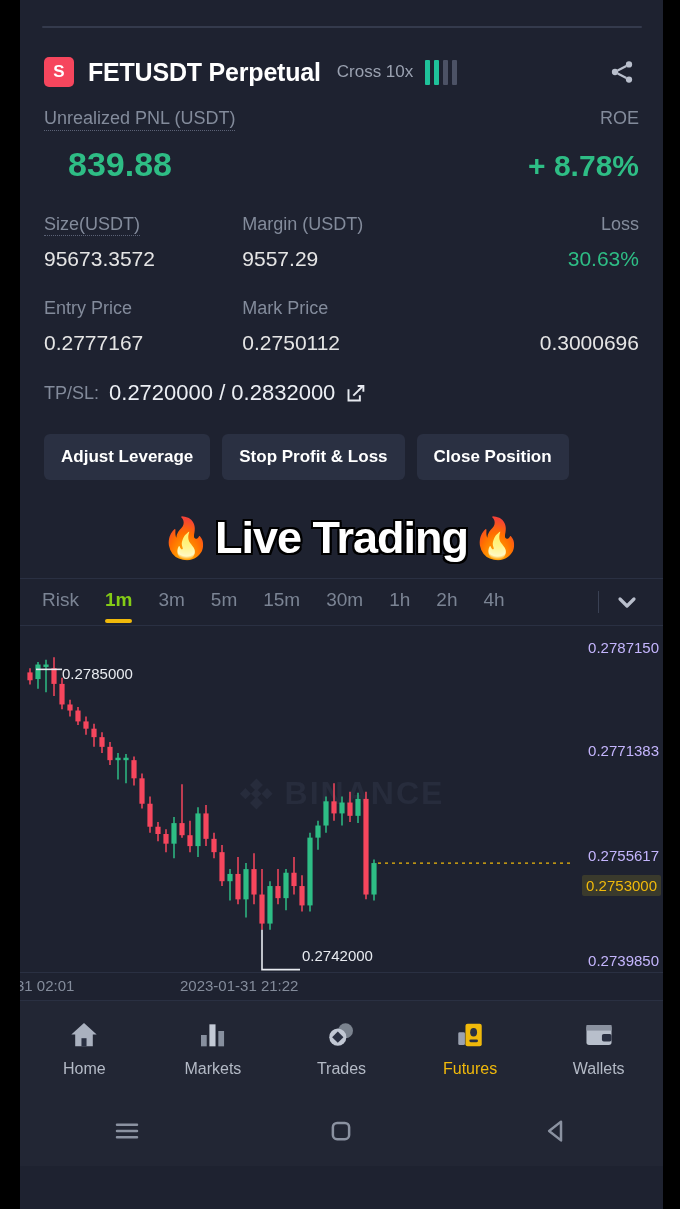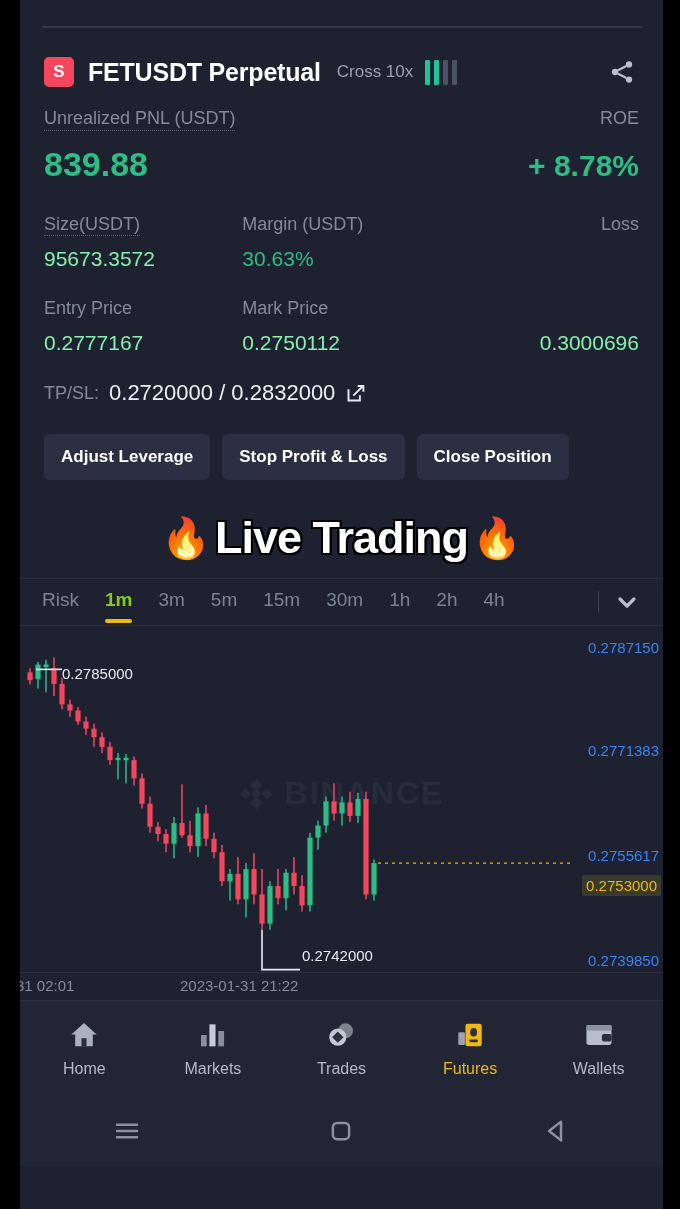--- a/index.html
+++ b/index.html
@@ -62,33 +62,33 @@
   .lbl {
     color:#838b9b; font-size:18px;
     border-bottom:1px dotted #5b6276; padding-bottom:1px;
   }
   .lbl.nodot { border-bottom:none; }
   .pnl-value-row {
     position:absolute; left:0; top:145px; width:643px;
     display:flex; justify-content:space-between; align-items:baseline;
     padding:0 24px;
   }
-  .pnl-amount { color:#2ebd85; font-size:34px; font-weight:bold; }
+  .pnl-amount { color:#2ebd85; font-size:34px; font-weight:bold;margin-left:24px; }
   .pnl-roe    { color:#2ebd85; font-size:30px; font-weight:bold; }
   
   .stat-grid {
     position:absolute; left:0; width:643px; padding:0 24px;
     display:grid; grid-template-columns:1fr 1fr 1fr;
   }
   .stat-grid.r1 { top:214px; }
   .stat-grid.r2 { top:247px; }
   .stat-grid.r3 { top:298px; }
   .stat-grid.r4 { top:331px; }
   .stat-grid > div:nth-child(3) { text-align:right; }
-  .sv { color:#86efac; font-size:21px; }
+  .sv { color:#e5e5e5; font-size:21px; }
   .sv.green { color:#2ebd85; }
   
   .tpsl {
     position:absolute; left:24px; top:380px;
     display:flex; align-items:center; gap:10px;
   }
   .tpsl-label { color:#838b9b; font-size:18px; }
   .tpsl-val { color:#eceff4; font-size:22px; }
   .edit-icon { display:flex; align-items:center; }
   
@@ -144,21 +144,21 @@
     position:absolute; left:50%; top:148px; transform:translateX(-50%);
     display:flex; align-items:center; gap:12px;
     color:#272c3c; font-size:32px; font-weight:bold; letter-spacing:2px;
     z-index:1; white-space:nowrap;
   }
   .chart-svg { position:absolute; left:0; top:0; z-index:2; }
   .y-axis {
     position:absolute; right:0; top:0; width:92px; height:345px; z-index:3;
   }
   .y-lab {
-    position:absolute; right:4px; color:#3b82f6; font-size:15px;
+    position:absolute; right:4px; color:#c4b5fd; font-size:15px;
     white-space:nowrap;
   }
   .y-cur {
     position:absolute; right:2px;
     background:#3a3a2c; color:#f0b90b; font-size:15px;
     padding:2px 4px; border-radius:2px; white-space:nowrap;
   }
   .hl-note {
     position:absolute; z-index:4; color:#e8ebf0; font-size:15px;
     white-space:nowrap;
@@ -231,20 +231,21 @@
       <span class="pnl-roe">+ 8.78%</span>
     </div>
 
     <div class="stat-grid r1">
       <div><span class="lbl">Size(USDT)</span></div>
       <div><span class="lbl nodot">Margin (USDT)</span></div>
       <div><span class="lbl nodot">Loss</span></div>
     </div>
     <div class="stat-grid r2">
       <div class="sv">95673.3572</div>
+      <div class="sv">9557.29</div>
       <div class="sv green">30.63%</div>
     </div>
     <div class="stat-grid r3">
       <div><span class="lbl nodot">Entry Price</span></div>
       <div><span class="lbl nodot">Mark Price</span></div>
     </div>
     <div class="stat-grid r4">
       <div class="sv">0.2777167</div>
       <div class="sv">0.2750112</div>
       <div class="sv">0.3000696</div>

